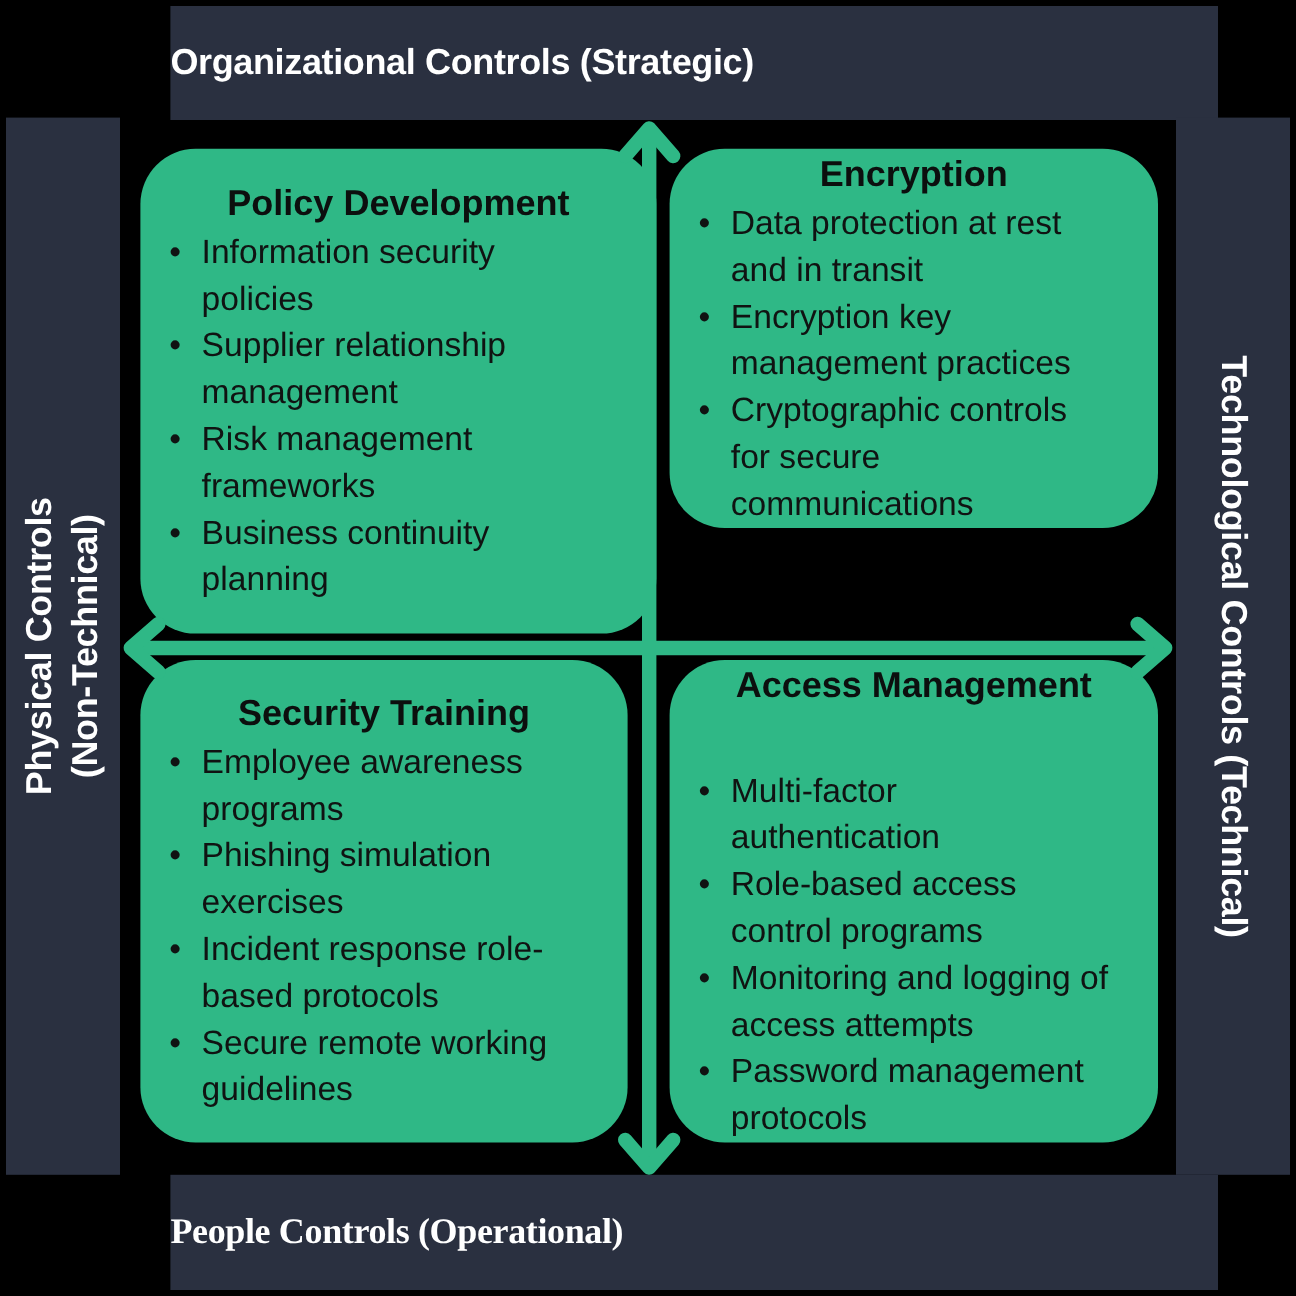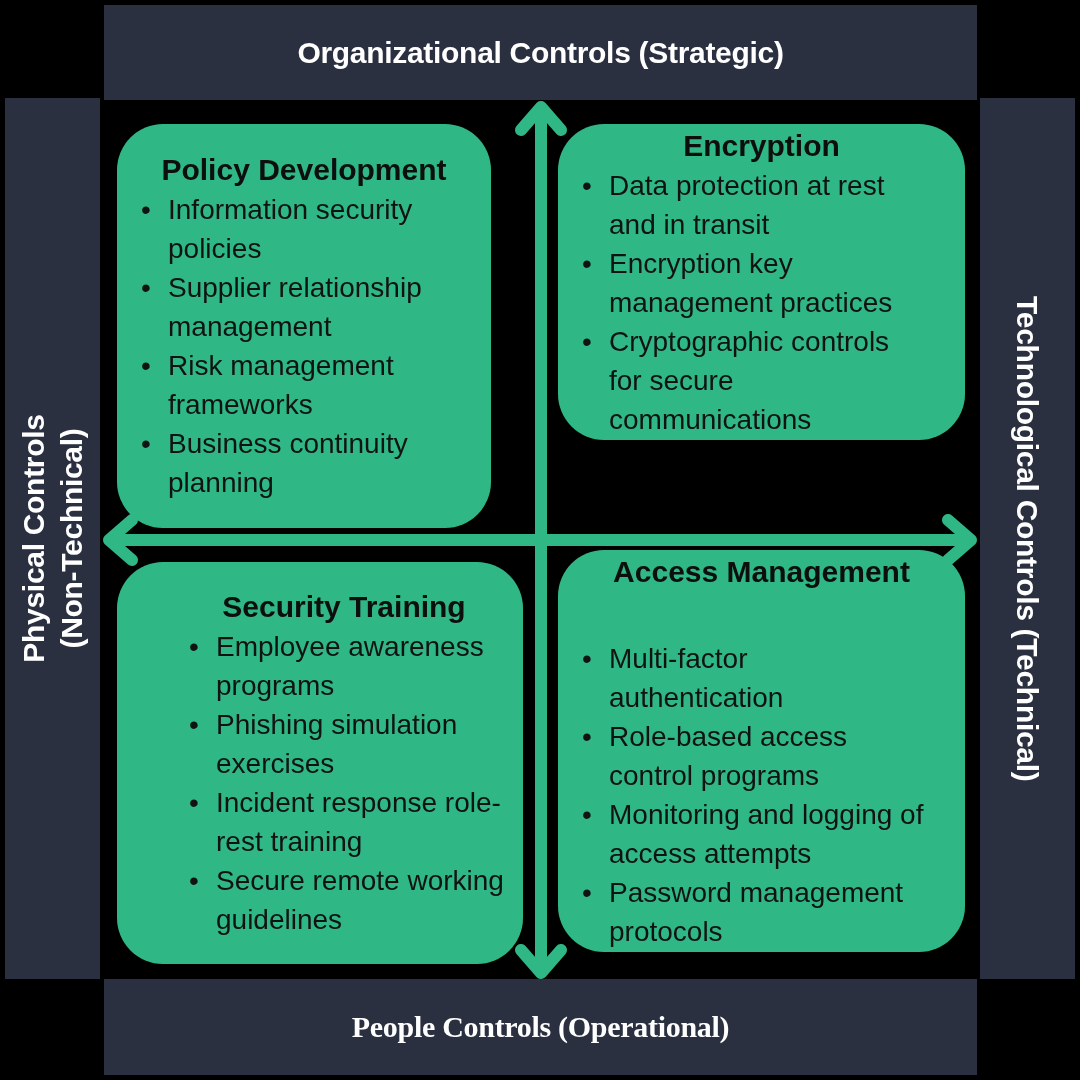--- a/index.html
+++ b/index.html
@@ -2,45 +2,45 @@
 <html><head>
 <meta charset="utf-8">
 <style>
   html,body{margin:0;padding:0;background:#000;}
   .frame{
     position:relative;width:1080px;height:1080px;background:#000;
     font-family:"Liberation Sans",sans-serif;overflow:hidden;
   }
   .banner{
     position:absolute;background:#2A3040;color:#fff;
-    display:flex;align-items:center;justify-content:center;
-    font-weight:bold;font-size:30px;letter-spacing:-0.3px;
+    display:flex;align-items:center;
+    font-weight:bold;font-size:30px;letter-spacing:-0.3px;margin-left:38px;
   }
   .banner-top{left:104px;top:5px;width:873px;height:95px;}
   .banner-bottom{left:104px;top:979px;width:873px;height:96px;font-family:Liberation Serif, serif;}
   .strip{
     position:absolute;top:98px;width:95px;height:881px;background:#2A3040;color:#fff;
     display:flex;align-items:center;justify-content:center;
   }
   .strip-left{left:5px;}
   .strip-right{left:980px;}
   .vlabel{
     font-weight:bold;font-size:30px;line-height:1.25;text-align:center;
     white-space:nowrap;letter-spacing:-0.3px;
   }
   .rot-ccw{transform:rotate(-90deg);}
   .rot-cw{transform:rotate(90deg);}
   .quad{
     position:absolute;background:#2FB886;border-radius:46px;color:#101312;
     display:flex;flex-direction:column;justify-content:center;
     padding:0;box-sizing:border-box;
   }
-  .q-tl{left:117px;top:124px;width:374px;height:404px;}
+  .q-tl{left:117px;top:124px;width:430px;height:404px;}
   .q-tr{left:558px;top:124px;width:407px;height:316px;}
-  .q-bl{left:117px;top:562px;width:406px;height:402px;padding-left:48px;}
+  .q-bl{left:117px;top:550px;width:406px;height:402px;}
   .q-br{left:558px;top:550px;width:407px;height:402px;gap:47px;}
   .quad h3{
     margin:0;padding:0 14px;text-align:center;
     font-size:30px;font-weight:bold;color:#0c0f0e;line-height:40px;
   }
   .quad ul{
     margin:0;padding:0 10px 0 51px;list-style:none;
   }
   .quad li{
     position:relative;font-size:28px;line-height:39px;color:#101312;
@@ -108,21 +108,21 @@
 
   <section class="quad q-bl">
     <h3>Security Training</h3>
     <ul>
 
     <li><span>Employee awareness
 programs</span></li>
         <li><span>Phishing simulation
 exercises</span></li>
         <li><span>Incident response role-
-rest training</span></li>
+based protocols</span></li>
         <li><span>Secure remote working
 guidelines</span></li>
       </ul>
   </section>
 
   <section class="quad q-br">
     <h3>Access Management</h3>
     <ul>
 
     <li><span>Multi-factor

